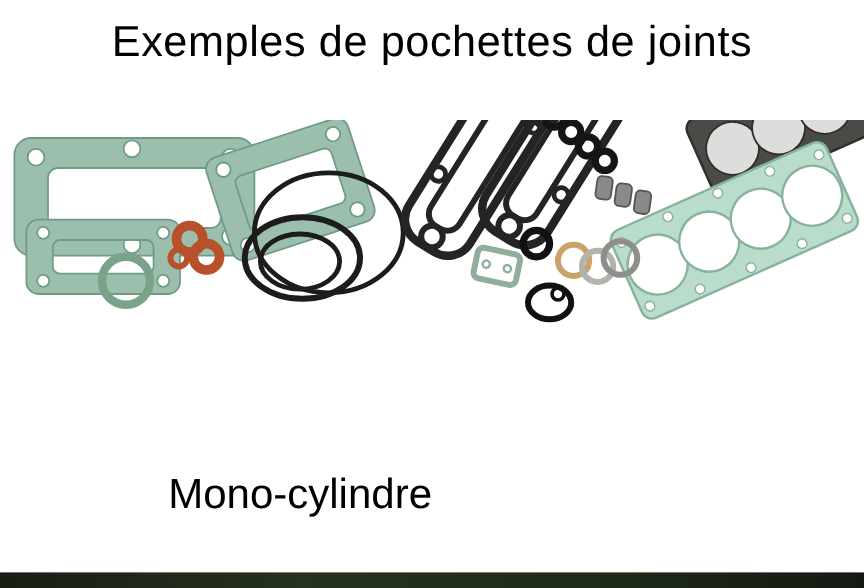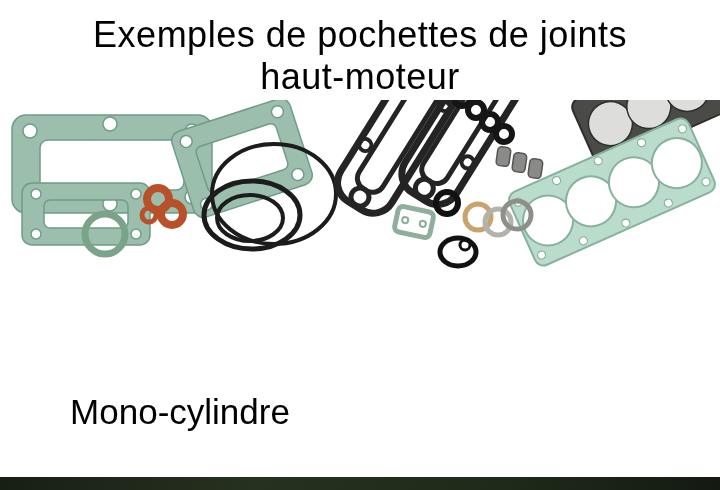--- a/index.html
+++ b/index.html
@@ -35,41 +35,40 @@
     left: 0;
     width: 720px;
     height: 290px;
   }
   .caption {
     position: absolute;
     top: 392px;
     color: #000000;
     font-size: 35px;
     line-height: 40px;
-    text-align: center;
+    text-align: right;
   }
   .caption.mono  { left: 0;   width: 360px; }
   .caption.multi { left: 365px; width: 340px; }
   .footer-bar {
     position: absolute;
     left: 0;
     bottom: 0;
     width: 720px;
     height: 13px;
     background: linear-gradient(90deg, #171f15 0%, #27311f 35%, #1f2a1a 70%, #141a12 100%);
   }
 </style>
 </head>
 <body>
 
 <div class="page">
 
   <h1 class="title" style="margin:0;font-weight:normal;">
     <span class="line">Exemples de pochettes de joints</span>
-    <span class="line">haut-moteur</span>
   </h1>
 
   <svg class="art" viewBox="100 100 720 290" width="720" height="290" xmlns="http://www.w3.org/2000/svg">
 
     <g transform="translate(100,-100)">
 
       <g>
 
         <path fill="#9cbfad" stroke="#6f9c87" stroke-width="1.5" fill-rule="evenodd" d="M26,215 h172 a14,14 0 0 1 14,14 v70 a14,14 0 0 1 -14,14 h-172 a14,14 0 0 1 -14,-14 v-70 a14,14 0 0 1 14,-14 z
              M48,240 h128 a8,8 0 0 1 8,8 v34 a8,8 0 0 1 -8,8 h-128 a8,8 0 0 1 -8,-8 v-34 a8,8 0 0 1 8,-8 z"></path>

